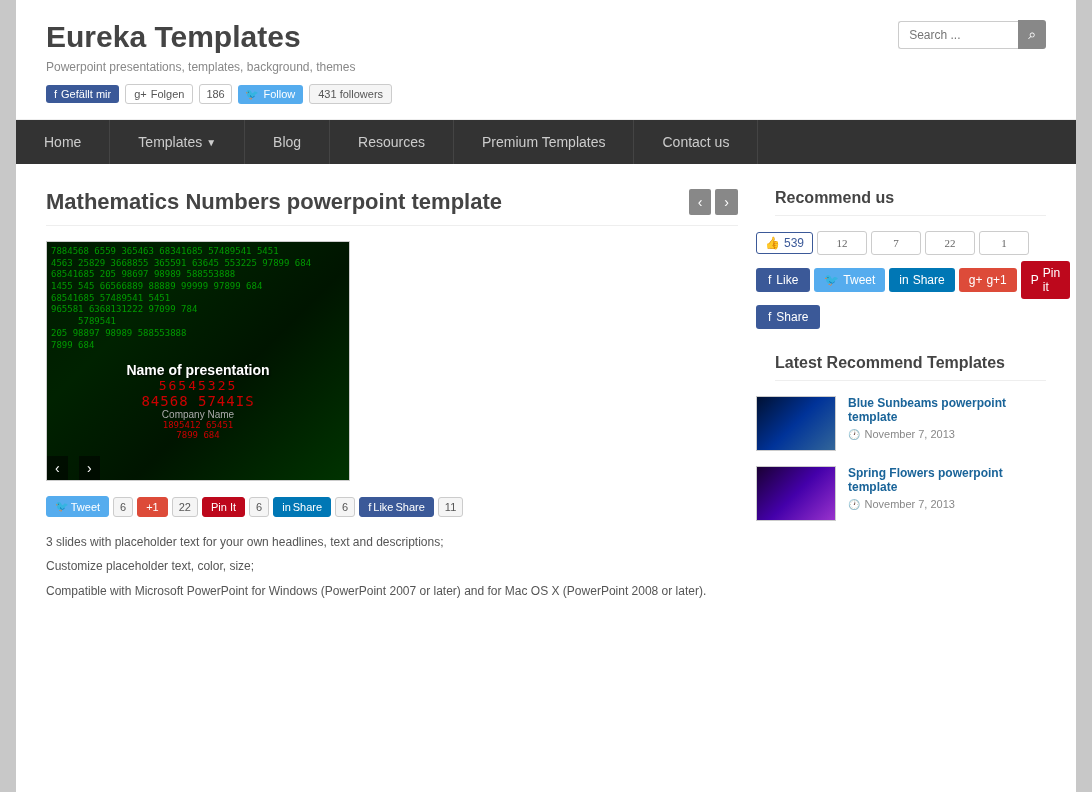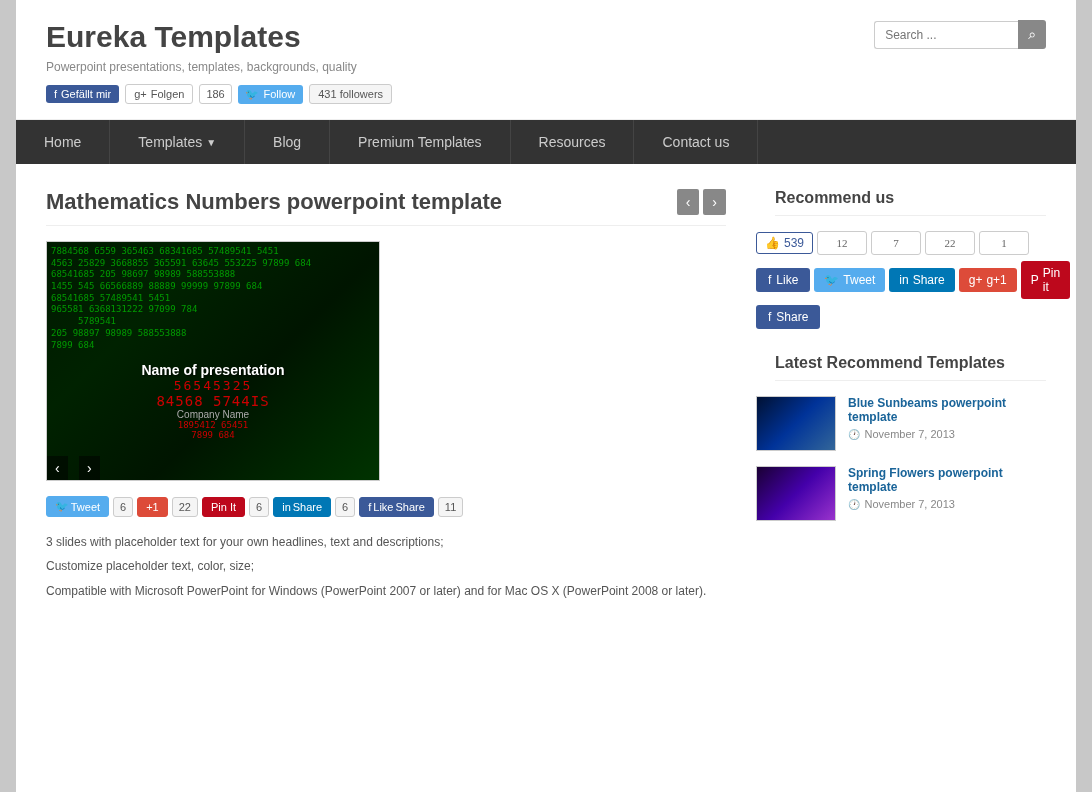--- a/index.html
+++ b/index.html
@@ -11,41 +11,41 @@
     #header { padding: 20px 30px 15px 30px; border-bottom: 1px solid #eee; background: #fff; display: flex; justify-content: space-between; align-items: flex-start; gap: 42px; }
     #site-title { font-size: 30px; font-weight: bold; color: #444; margin-bottom: 6px; }
     #site-tagline { font-size: 12px; color: #888; margin-bottom: 10px; }
     #social-bar { display: flex; align-items: center; gap: 6px; }
     .fb-like-btn { background: #3b5998; color: #fff; padding: 3px 8px; border-radius: 3px; font-size: 11px; cursor: pointer; display: flex; align-items: center; gap: 4px; }
     .gplus-btn { background: #fff; border: 1px solid #ccc; color: #555; padding: 3px 8px; border-radius: 3px; font-size: 11px; cursor: pointer; display: flex; align-items: center; gap: 4px; }
     .gplus-count { background: #fff; border: 1px solid #ccc; color: #555; padding: 3px 6px; border-radius: 3px; font-size: 11px; }
     .twitter-follow-btn { background: #55acee; color: #fff; padding: 3px 8px; border-radius: 3px; font-size: 11px; cursor: pointer; display: flex; align-items: center; gap: 4px; }
     .twitter-followers { background: #f5f5f5; border: 1px solid #ccc; color: #555; padding: 3px 8px; border-radius: 3px; font-size: 11px; }
     #search-area { display: flex; align-items: center; gap: 0; }
-    #search-input { width: 144px; padding: 6px 10px; border: 1px solid #ccc; border-right: none; border-radius: 3px 0 0 3px; font-size: 12px; color: #999; outline: none; }
+    #search-input { width: 120px; padding: 6px 10px; border: 1px solid #ccc; border-right: none; border-radius: 3px 0 0 3px; font-size: 12px; color: #999; outline: none; }
     #search-btn { background: #888; color: #fff; border: none; padding: 6px 10px; border-radius: 0 3px 3px 0; cursor: pointer; font-size: 14px; }
 
     
     #nav { background: #333; display: flex; }
     .nav-item { color: #ccc; padding: 14px 28px; cursor: pointer; font-size: 14px; text-decoration: none; display: flex; align-items: center; gap: 4px; border-right: 1px solid #444; }
     .nav-arrow { font-size: 10px; }
 
     
-    #content-area { padding: 25px 30px; display: flex; gap: 30px; }
+    #content-area { padding: 25px 30px; display: flex; gap: 18px; }
     #main-content { flex: 1; }
     #sidebar { width: 290px; flex-shrink: 0; }
 
     
     #post-title { font-size: 22px; font-weight: bold; color: #444; margin-bottom: 15px; padding-bottom: 10px; border-bottom: 1px solid #eee; display: flex; justify-content: space-between; align-items: center; }
     .nav-arrows { display: flex; gap: 4px; }
     .nav-arrow-btn { background: #888; color: #fff; border: none; padding: 5px 9px; cursor: pointer; font-size: 14px; border-radius: 2px; }
 
     
     #template-image-wrapper { position: relative; margin-bottom: 15px; }
-    #template-image { width: 334px; height: 240px; background: linear-gradient(135deg, #001a00 0%, #002200 30%, #001500 60%, #003300 100%); border: 1px solid #ccc; position: relative; overflow: hidden; display: flex; align-items: center; justify-content: center; }
+    #template-image { width: 304px; height: 240px; background: linear-gradient(135deg, #001a00 0%, #002200 30%, #001500 60%, #003300 100%); border: 1px solid #ccc; position: relative; overflow: hidden; display: flex; align-items: center; justify-content: center; }
     .matrix-numbers { position: absolute; top: 0; left: 0; width: 100%; height: 100%; font-family: monospace; font-size: 9px; line-height: 1.3; color: #00cc00; opacity: 0.7; padding: 4px; overflow: hidden; }
     .slide-overlay { position: absolute; bottom: 40px; left: 50%; transform: translateX(-50%); text-align: center; }
     .slide-title { color: #fff; font-size: 14px; font-weight: bold; text-shadow: 1px 1px 2px rgba(0,0,0,0.8); }
     .slide-company { color: #aaa; font-size: 10px; }
     .carousel-btn { position: absolute; bottom: 0; background: rgba(0,0,0,0.5); color: #fff; border: none; padding: 4px 8px; cursor: pointer; font-size: 14px; }
     .carousel-prev { left: 0; }
     .carousel-next { left: 32px; }
 
     
     #share-bar { display: flex; align-items: center; gap: 4px; margin-bottom: 15px; flex-wrap: wrap; }
@@ -87,21 +87,21 @@
     .clock-icon { font-size: 10px; }
   </style>
 </head>
 <body>
 
 <div id="outer-wrapper">
 
   <div id="header">
     <div>
       <div id="site-title">Eureka Templates</div>
-      <div id="site-tagline">Powerpoint presentations, templates, backgrounds, quality</div>
+      <div id="site-tagline">Powerpoint presentations, templates, background, themes</div>
       <div id="social-bar">
         <div class="fb-like-btn">
           <span>f</span>
           <span>Gefällt mir</span>
         </div>
         <div class="gplus-btn">
           <span>g+</span>
           <span>Folgen</span>
         </div>
         <div class="gplus-count">186</div>
@@ -123,24 +123,24 @@
         <span>Home</span>
       </a>
     <a class="nav-item">
         <span>Templates</span> 
         <span class="nav-arrow">▼</span>
       </a>
     <a class="nav-item">
         <span>Blog</span>
       </a>
     <a class="nav-item">
+        <span>Resources</span>
+      </a>
+    <a class="nav-item">
         <span>Premium Templates</span>
-      </a>
-    <a class="nav-item">
-        <span>Resources</span>
       </a>
     <a class="nav-item">
         <span>Contact us</span>
       </a>
   </nav>
 
   <div id="content-area">
 
     <div id="main-content">
 

